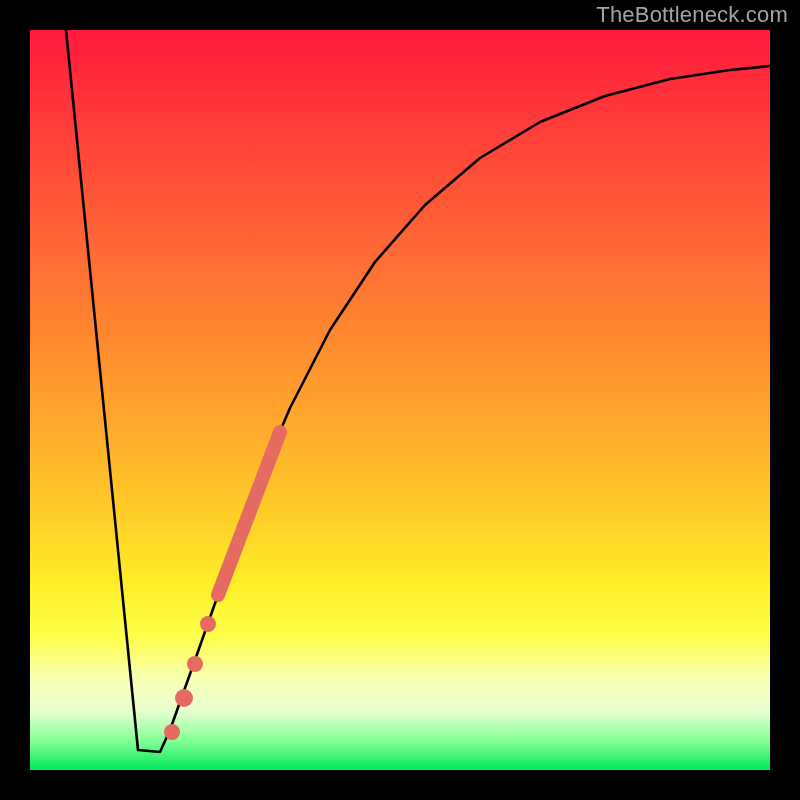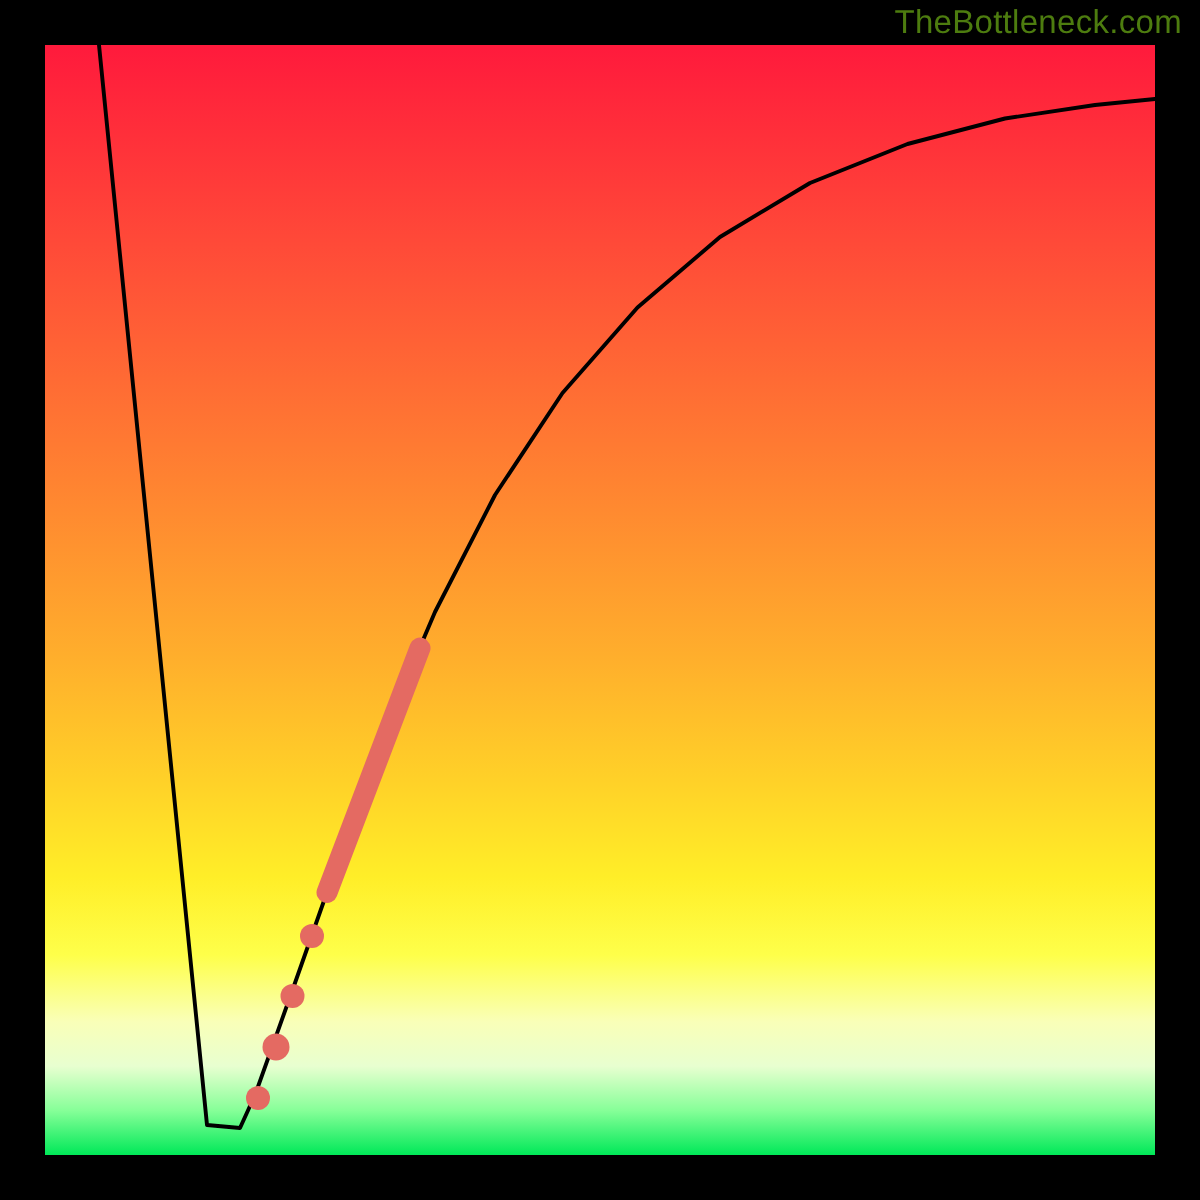--- a/index.html
+++ b/index.html
@@ -38,21 +38,21 @@
       #f9ffb8 88%,
       #e8ffd0 92%,
       #86ff98 96%,
       #00e858 100%
     );
   }
   .watermark {
     position: absolute;
     top: 2px;
     right: 12px;
-    color: #4d7c0f;
+    color: #a3a3a3;
     font-size: 22px;
     letter-spacing: 0.2px;
     user-select: none;
   }
   svg.curves {
     position: absolute;
     left: 0;
     top: 0;
     width: 740px;
     height: 740px;

